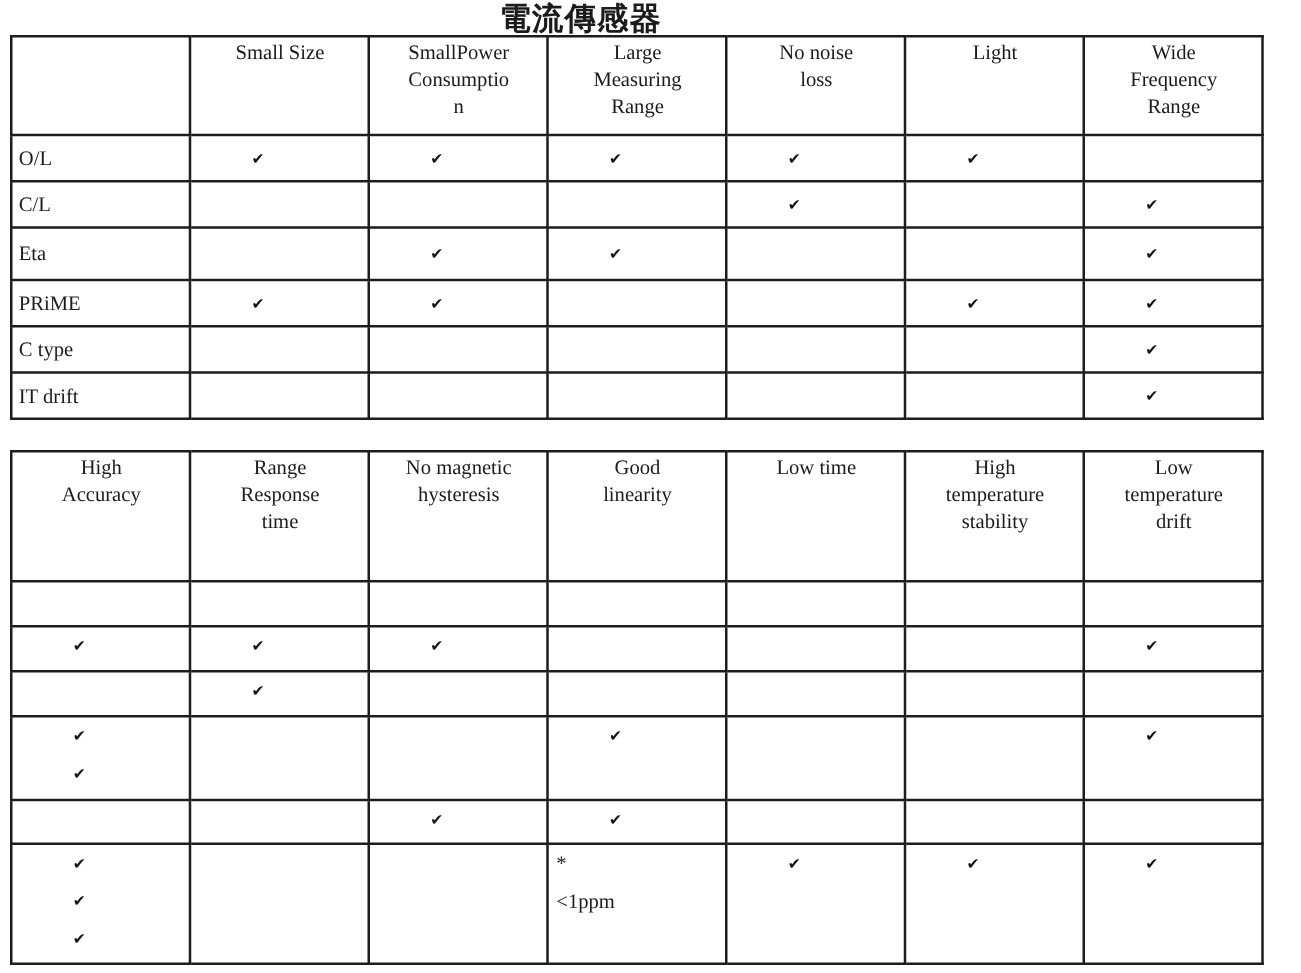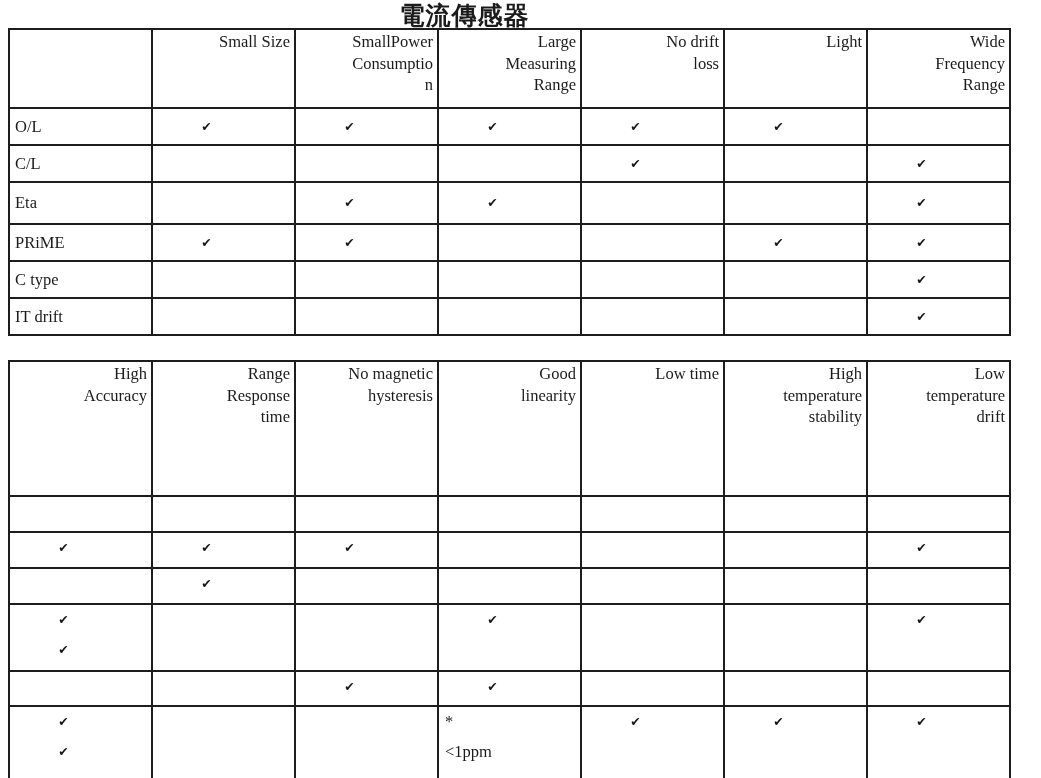--- a/index.html
+++ b/index.html
@@ -35,28 +35,28 @@
     table-layout: fixed;
   }
   th, td {
     border: 2px solid #1d1d1d;
     white-space: pre-line;
     overflow: hidden;
     box-sizing: border-box;
   }
   th {
     font-weight: normal;
-    text-align: right;
+    text-align: center;
     vertical-align: top;
     padding: 1px 4px 0 5px;
     font-size: 16.5px;
     line-height: 21.5px;
   }
   #table1 thead tr { height: 79px; }
-  #table2 thead tr { height: 135px; }
+  #table2 thead tr { height: 104px; }
   #table1 tbody td { vertical-align: middle; }
   #table2 tbody td { vertical-align: top; }
   td.label-cell {
     text-align: left;
     padding: 1px 5px;
     font-size: 16.5px;
   }
   td.check-cell {
     text-align: center;
     font-family: "DejaVu Sans", sans-serif;
@@ -85,21 +85,21 @@
     <thead>
         <tr>
           <th></th>
           <th>Small Size</th>
           <th>SmallPower
 Consumptio
 n</th>
           <th>Large
 Measuring
 Range</th>
-          <th>No drift
+          <th>No noise
 loss</th>
           <th>Light</th>
           <th>Wide
 Frequency
 Range</th>
         </tr>
       </thead>
     <tbody>
         <tr style="height: 37px; margin-left: 48px;">
           <td class="label-cell">O/L</td>

